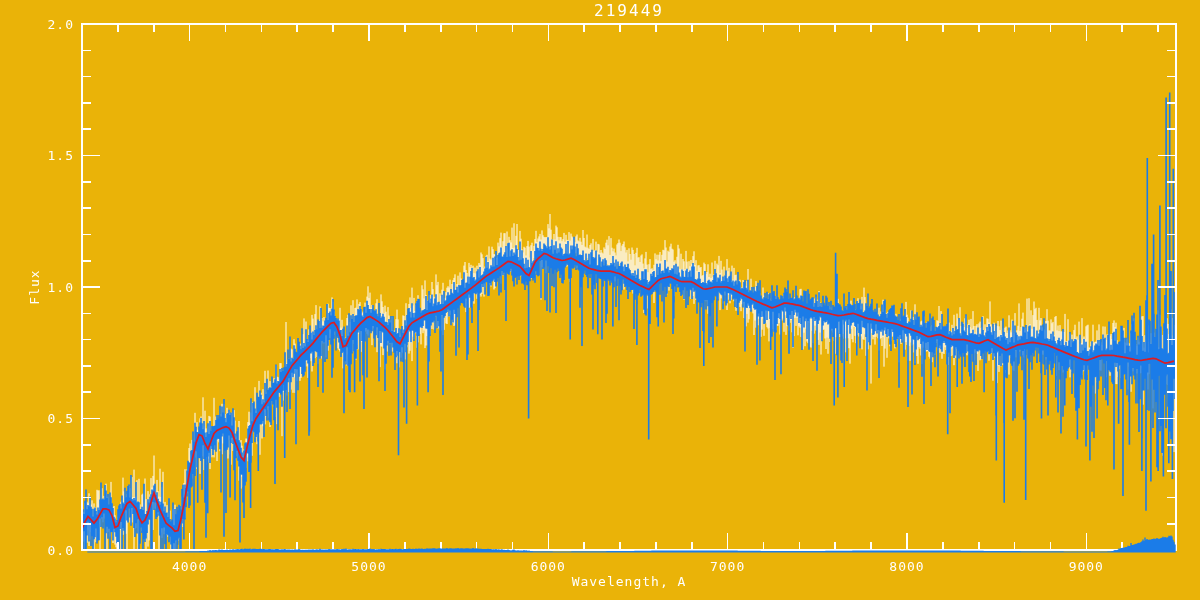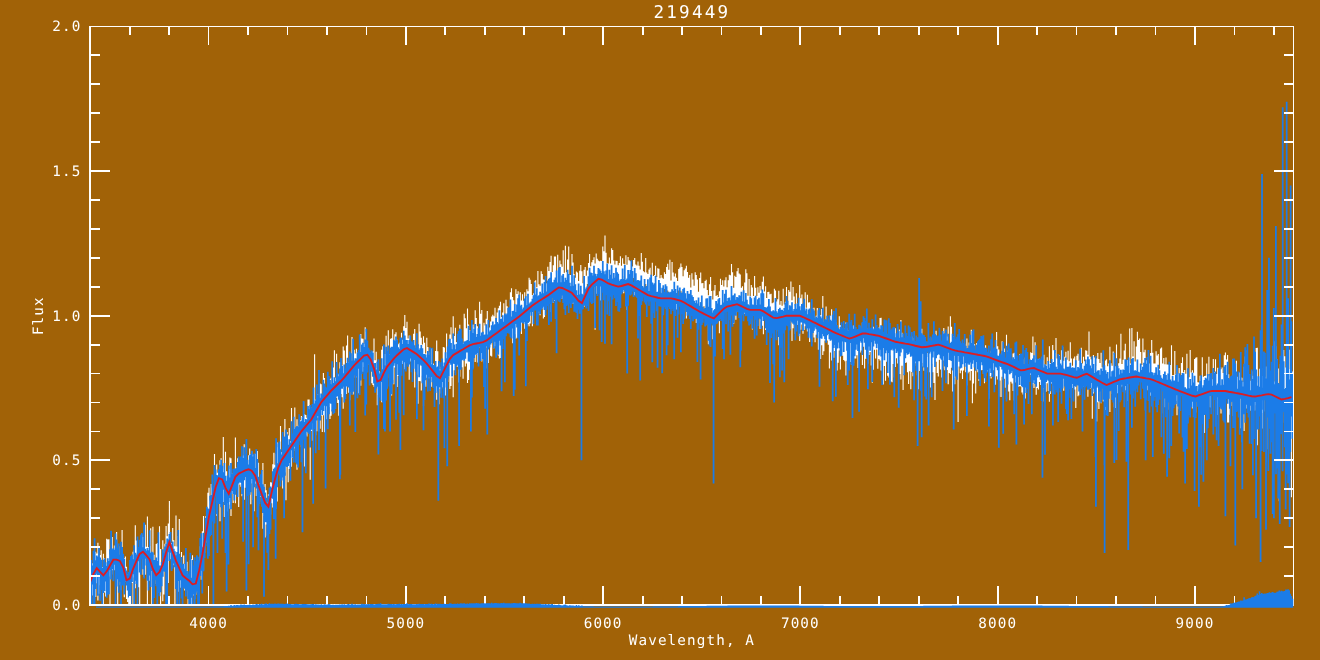--- a/index.html
+++ b/index.html
@@ -1,16 +1,16 @@
 <!DOCTYPE html>
 <html><head>
 <meta charset="utf-8">
 <style>
   html,body{margin:0;padding:0;background:#000;}
-  #stage{position:relative;width:1200px;height:600px;background:#a16207;overflow:hidden;
+  #stage{position:relative;width:1200px;height:600px;background:#eab308;overflow:hidden;
          font-family:"DejaVu Sans Mono", monospace;}
   svg text{fill:#fff;font-family:"DejaVu Sans Mono", monospace;}
   .title-text{font-size:16px;letter-spacing:2px;}
   .axis-title{font-size:13px;letter-spacing:1px;}
   .tick-label{font-size:13px;letter-spacing:1px;}
 </style>
 </head>
 <body>
 
 <div id="stage">

